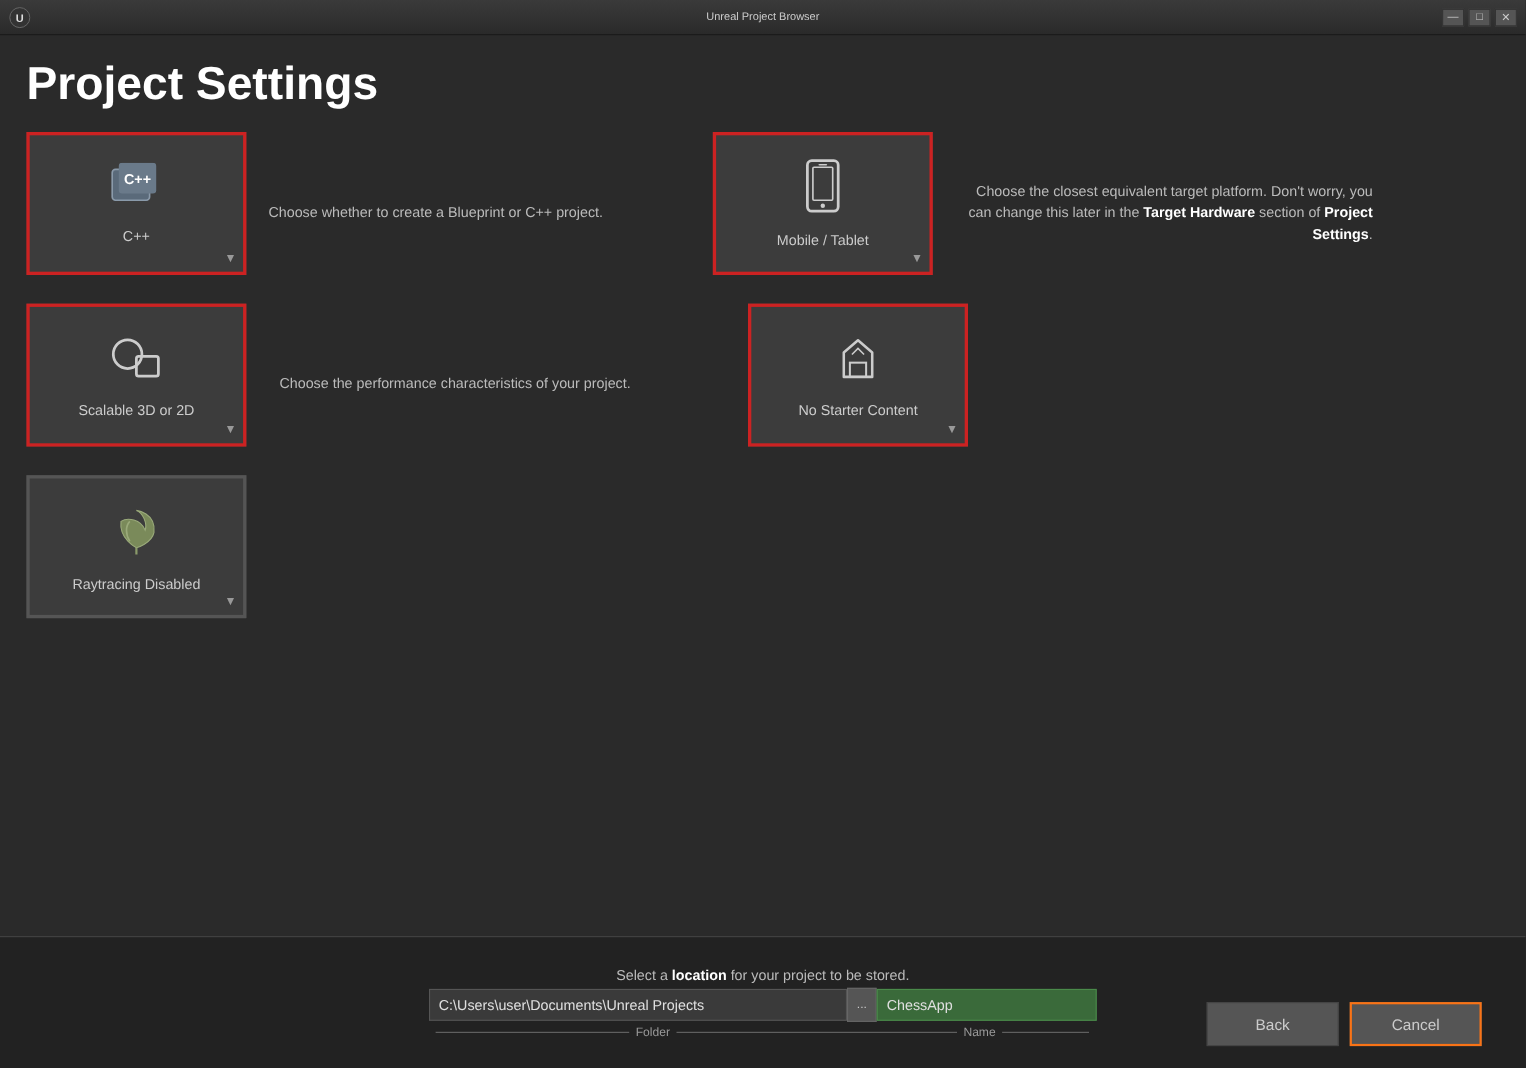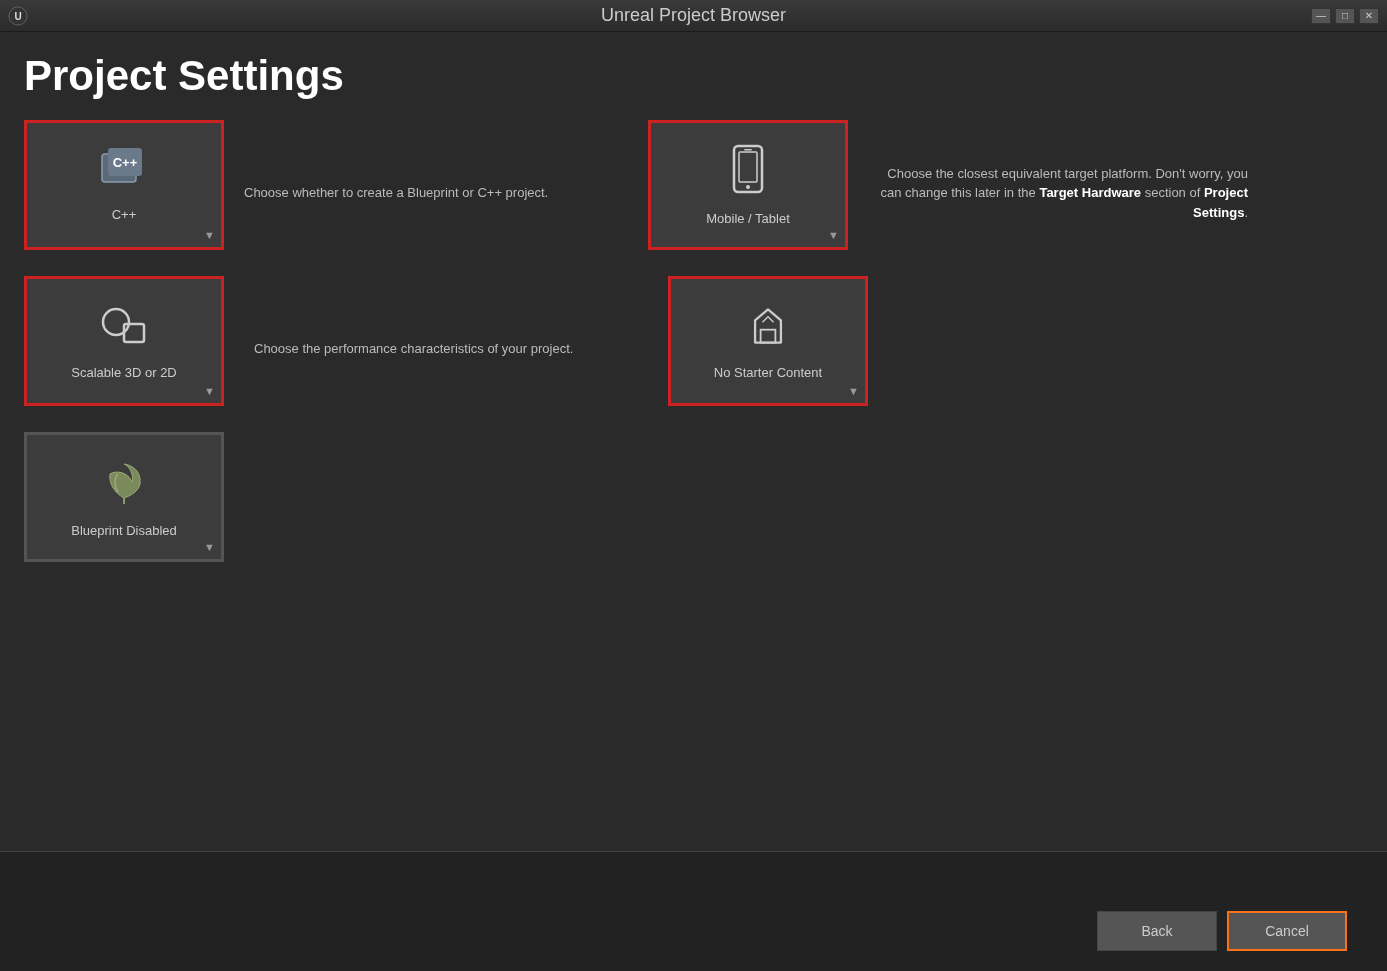--- a/index.html
+++ b/index.html
@@ -18,21 +18,21 @@
       width: 100%;
       height: 32px;
       background: linear-gradient(to bottom, #3a3a3a, #2a2a2a);
       display: flex;
       align-items: center;
       justify-content: center;
       position: relative;
       border-bottom: 1px solid #1a1a1a;
     }
     .title-bar-text {
-      font-size: 18px;
+      font-size: 10px;
       color: #ccc;
     }
     .title-bar-controls {
       position: absolute;
       right: 8px;
       top: 50%;
       transform: translateY(-50%);
       display: flex;
       gap: 4px;
     }
@@ -302,21 +302,21 @@
         </svg>
       </div>
       <span class="option-card-label">Scalable 3D or 2D</span>
       <span class="option-card-arrow">▼</span>
     </div>
 
     <div class="option-description" style="width:400px; padding-left:30px;">
       <span>Choose the performance characteristics of your project.</span>
     </div>
 
-    <div class="option-card" style="margin-left:44px;">
+    <div class="option-card" style="margin-left:56px;">
       <div class="option-card-icon">
         <svg width="44" height="48" viewBox="0 0 44 52" xmlns="http://www.w3.org/2000/svg">
           <path d="M8 20 L22 8 L36 20 L36 44 L8 44 Z" fill="none" stroke="#ccc" stroke-width="2.5" stroke-linejoin="round"></path>
           <rect x="14" y="30" width="16" height="14" fill="none" stroke="#ccc" stroke-width="2"></rect>
           <path d="M16 22 L22 16 L28 22" fill="none" stroke="#ccc" stroke-width="1.5"></path>
         </svg>
       </div>
       <span class="option-card-label">No Starter Content</span>
       <span class="option-card-arrow">▼</span>
     </div>
@@ -327,27 +327,49 @@
 
     <div class="option-card no-highlight">
       <div class="option-card-icon">
         <svg width="52" height="52" viewBox="0 0 52 52" xmlns="http://www.w3.org/2000/svg">
 
           <path d="M26 42 C26 42 10 34 12 18 C18 14 30 16 34 26 C36 20 32 10 26 8 C26 8 44 10 42 28 C40 38 26 42 26 42 Z" fill="#7a8a5a" stroke="#9aaa7a" stroke-width="1"></path>
           <path d="M26 42 L26 48" stroke="#8a9a6a" stroke-width="2"></path>
           <path d="M20 36 C16 30 16 22 20 18" fill="none" stroke="#9aaa7a" stroke-width="1.5"></path>
         </svg>
       </div>
-      <span class="option-card-label">Blueprint Disabled</span>
+      <span class="option-card-label">Raytracing Disabled</span>
       <span class="option-card-arrow">▼</span>
     </div>
 
   </div>
 
 </div>
 
 <div class="bottom-bar">
+  <div style="display:flex; flex-direction:column; align-items:center; gap:4px;">
+    <div class="location-label">
+      Select a <b>location</b> for your project to be stored.
+    </div>
+    <div class="location-inputs">
+      <input class="folder-input" type="text" value="C:\Users\user\Documents\Unreal Projects" style="">
+      <div class="folder-ellipsis">...</div>
+      <input class="name-input" type="text" value="ChessApp" style="">
+    </div>
+    <div style="display:flex; width:594px;">
+      <div style="display:flex; align-items:center; width:394px;">
+        <div style="flex:1; height:1px; background:#666;"></div>
+        <span style="font-size:11px; color:#999; padding:0 6px;">Folder</span>
+        <div style="flex:1; height:1px; background:#666;"></div>
+      </div>
+      <div style="display:flex; align-items:center; width:200px;">
+        <div style="flex:1; height:1px; background:#666;"></div>
+        <span style="font-size:11px; color:#999; padding:0 6px;">Name</span>
+        <div style="flex:1; height:1px; background:#666;"></div>
+      </div>
+    </div>
+  </div>
 
   <div class="bottom-buttons">
     <button class="btn-back">Back</button>
     <button class="btn-cancel">Cancel</button>
   </div>
 </div>
 
 </body></html>

